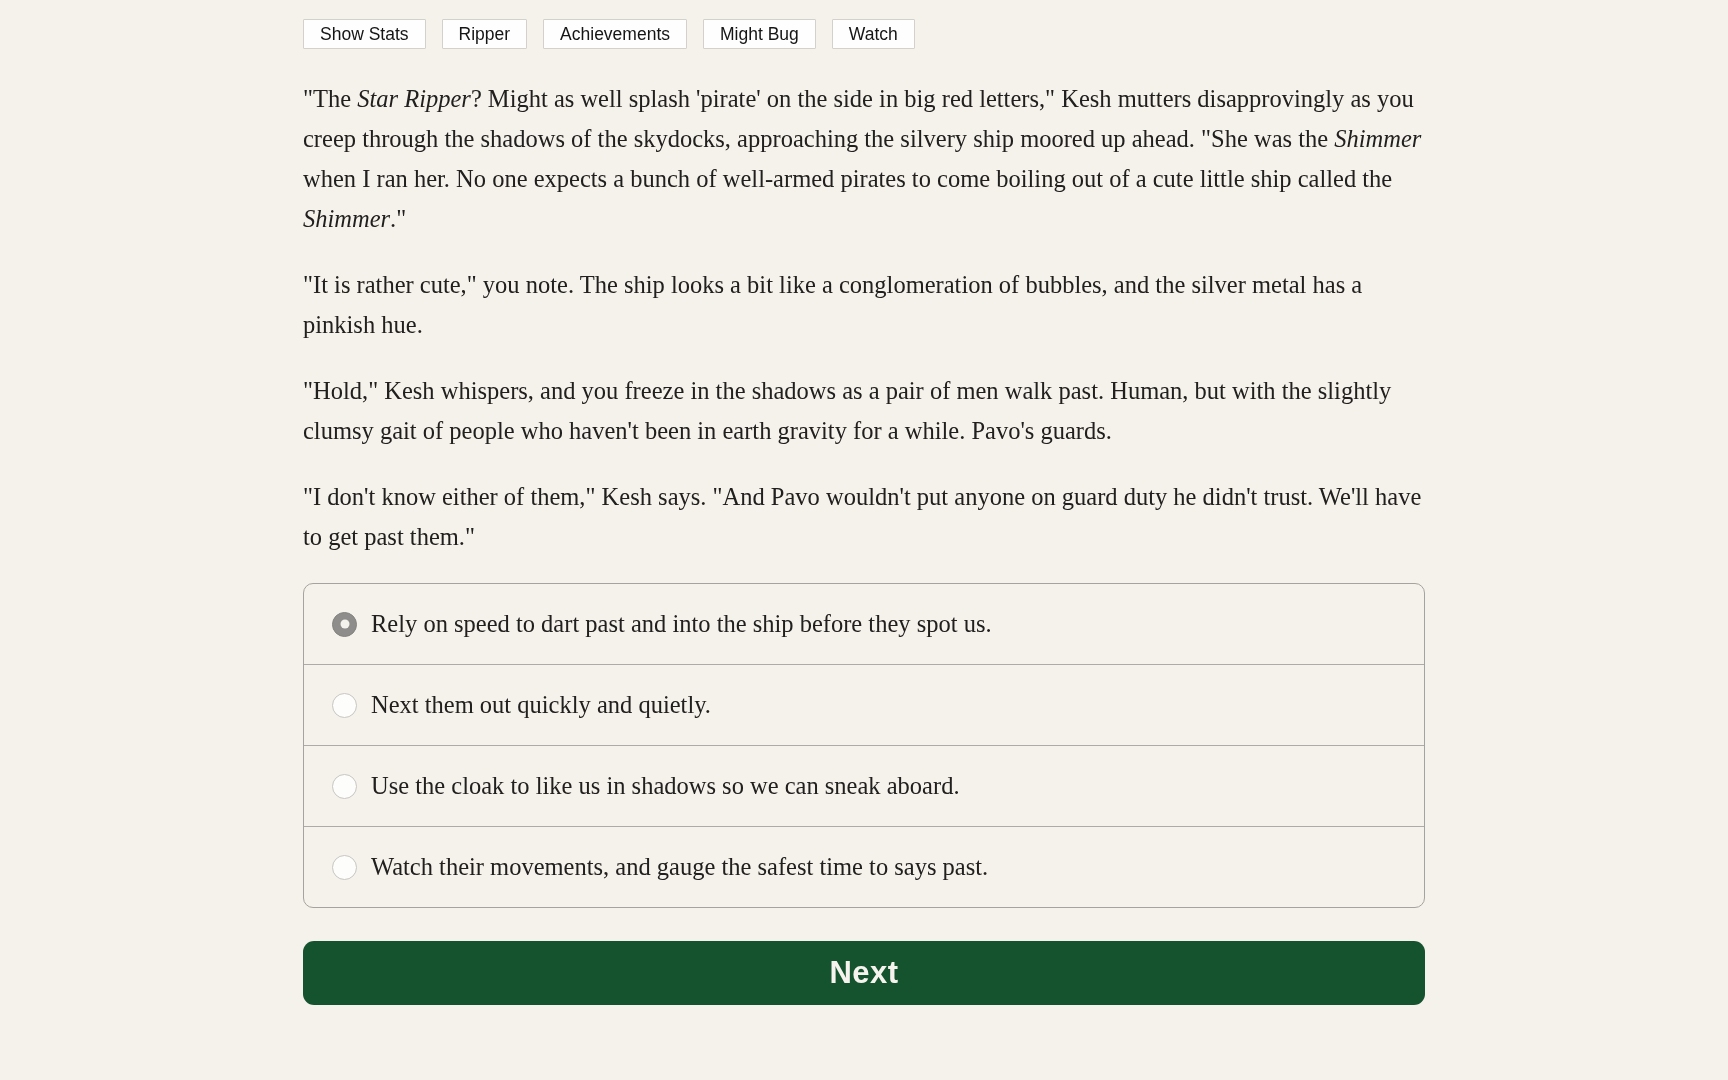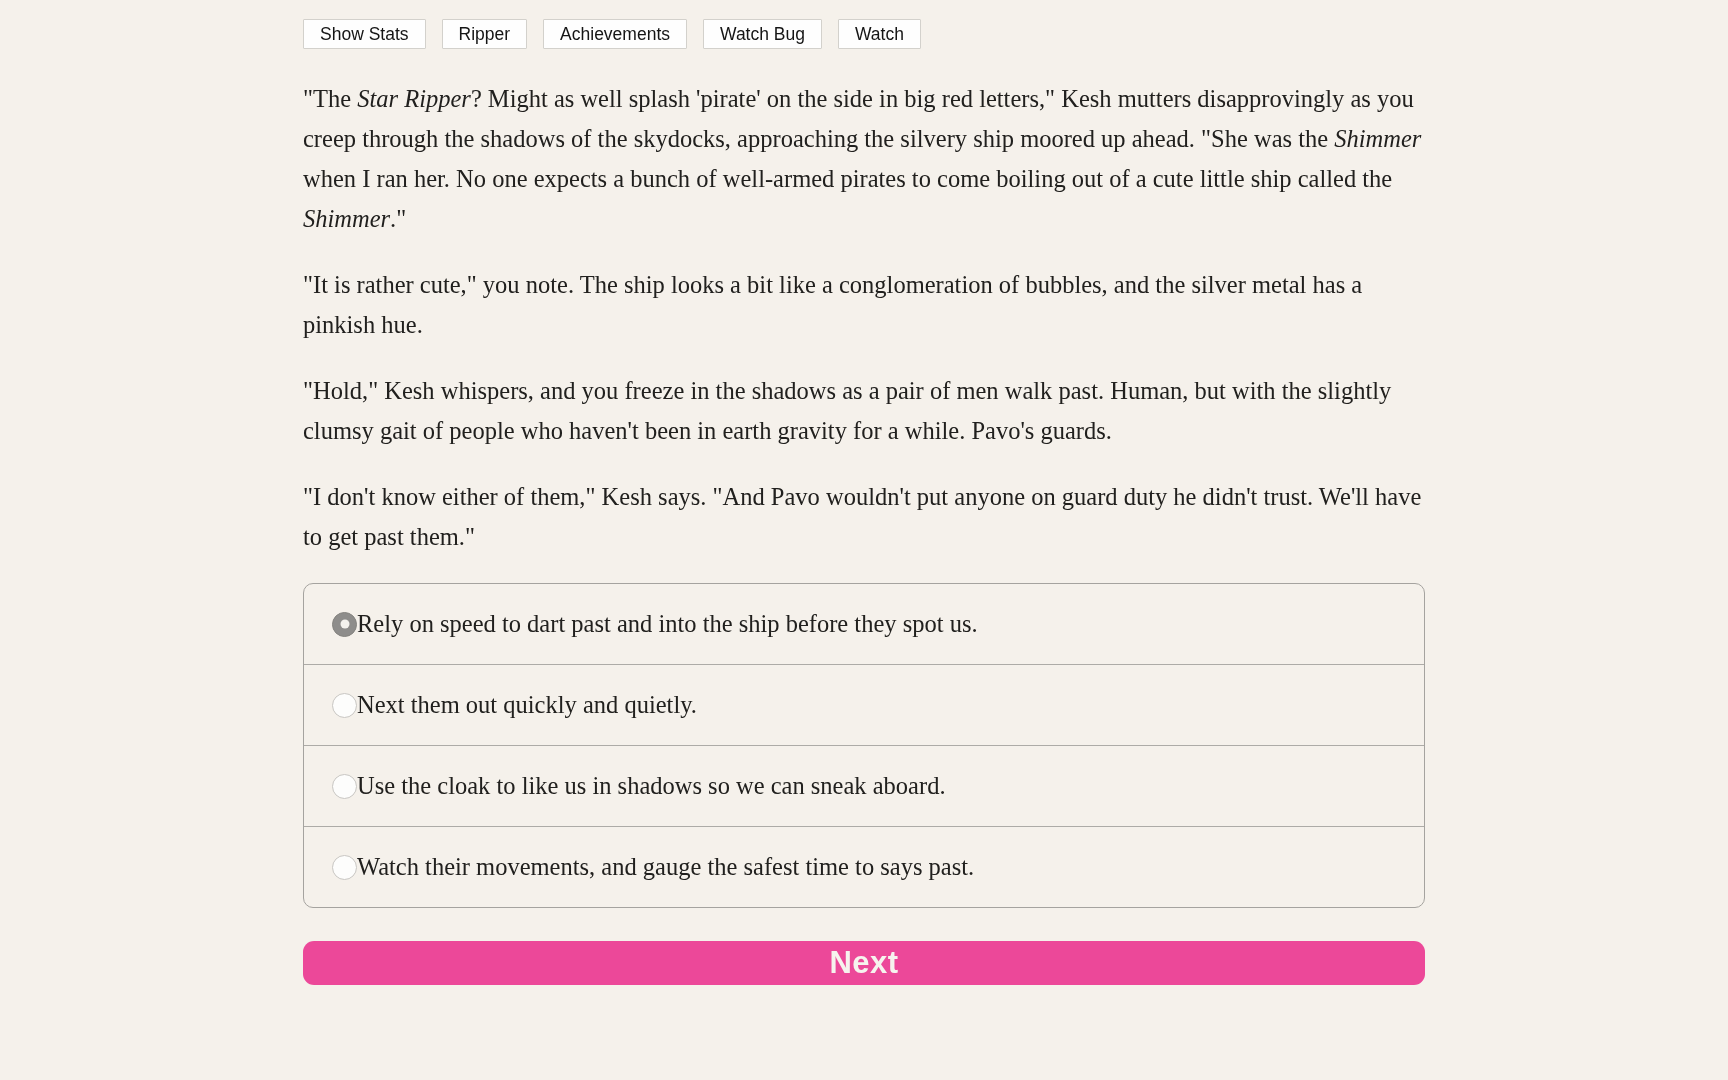--- a/index.html
+++ b/index.html
@@ -63,20 +63,21 @@
     margin-top: 10px;
     border: 1px solid #a5a39f;
     border-radius: 10px;
     overflow: hidden;
   }
   .choice-row {
     display: flex;
     align-items: center;
     height: 80px;
     padding-left: 28px;
+    gap: 14px;
     cursor: pointer;
   }
   .choice-row + .choice-row {
     border-top: 1px solid #adaba7;
   }
   .radio {
     width: 25px;
     height: 25px;
     border-radius: 50%;
     background: #fdfdfc;
@@ -105,42 +106,42 @@
     font-size: 24.5px;
     color: #21201e;
     line-height: 1.2;
   }
 
   
   .next-button {
     display: block;
     width: 100%;
     margin-top: 33px;
-    height: 44px;
-    background: #ec4899;
+    height: 64px;
+    background: #14532d;
     border: none;
     border-radius: 11px;
     color: #f6f3ee;
     font-family: "Liberation Sans", sans-serif;
     font-size: 31px;
     font-weight: 700;
     letter-spacing: 0.5px;
     cursor: pointer;
   }
 </style>
 </head>
 <body>
 
 <div class="content">
 
   <div class="toolbar">
     <button class="tb-button">Show Stats</button>
     <button class="tb-button">Ripper</button>
     <button class="tb-button">Achievements</button>
-    <button class="tb-button">Watch Bug</button>
+    <button class="tb-button">Might Bug</button>
     <button class="tb-button">Watch</button>
   </div>
 
   <div class="story">
     <p><span>"The </span><em>Star Ripper</em><span>? Might as well splash 'pirate' on the side in big red letters," Kesh mutters disapprovingly as you creep through the shadows of the skydocks, approaching the silvery ship moored up ahead. "She was the </span><em>Shimmer</em><span> when I ran her. No one expects a bunch of well-armed pirates to come boiling out of a cute little ship called the </span><em>Shimmer</em><span>."</span></p>
     <p><span>"It is rather cute," you note. The ship looks a bit like a conglomeration of bubbles, and the silver metal has a pinkish hue.</span></p>
     <p><span>"Hold," Kesh whispers, and you freeze in the shadows as a pair of men walk past. Human, but with the slightly clumsy gait of people who haven't been in earth gravity for a while. Pavo's guards.</span></p>
     <p><span>"I don't know either of them," Kesh says. "And Pavo wouldn't put anyone on guard duty he didn't trust. We'll have to get past them."</span></p>
   </div>
 

